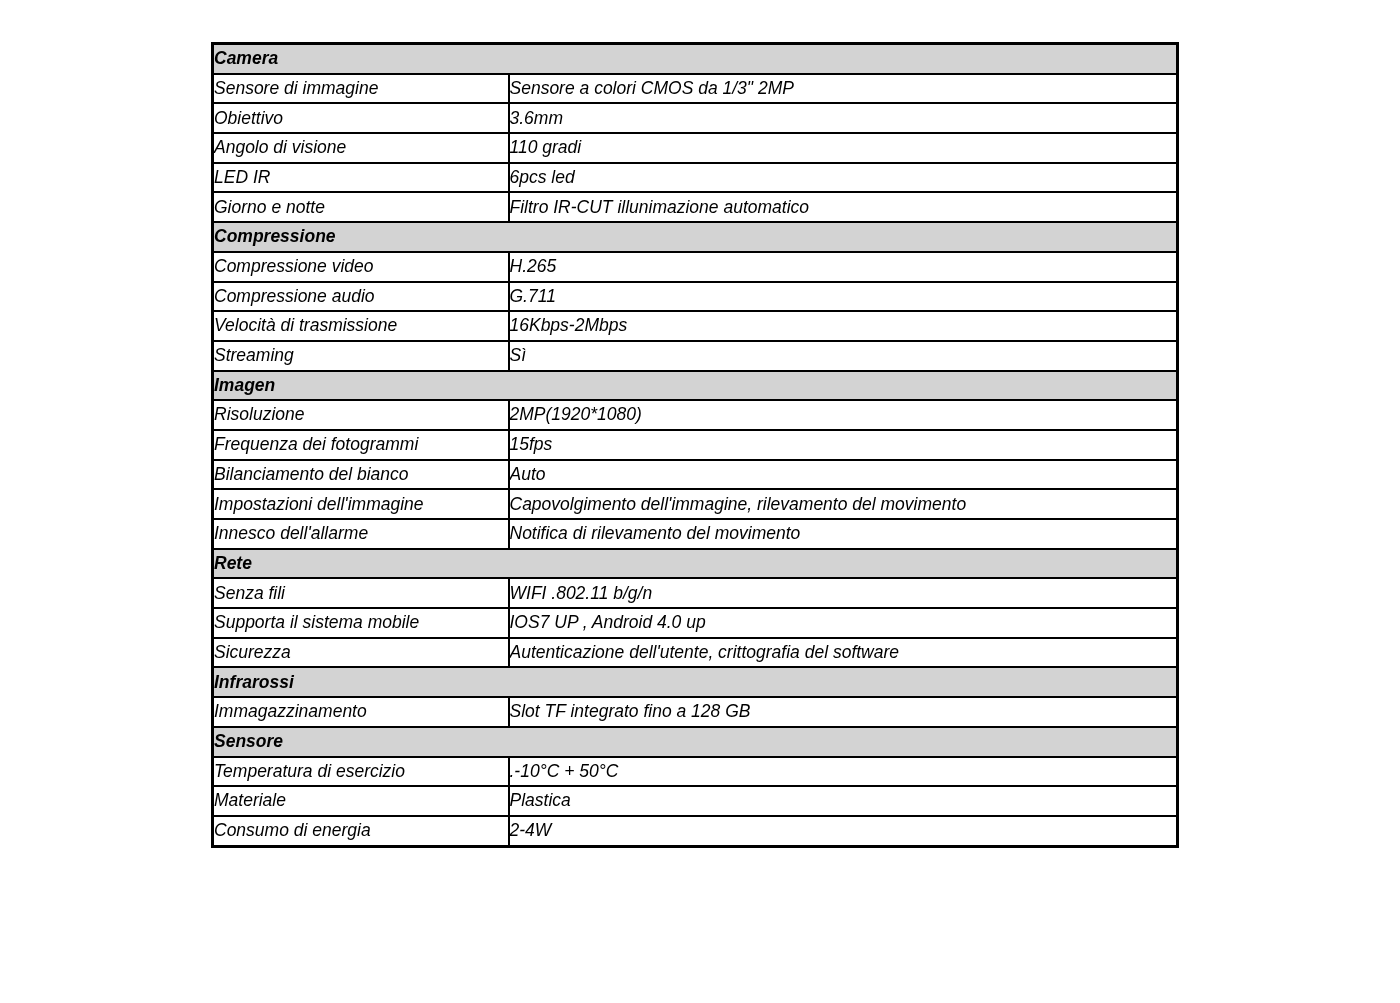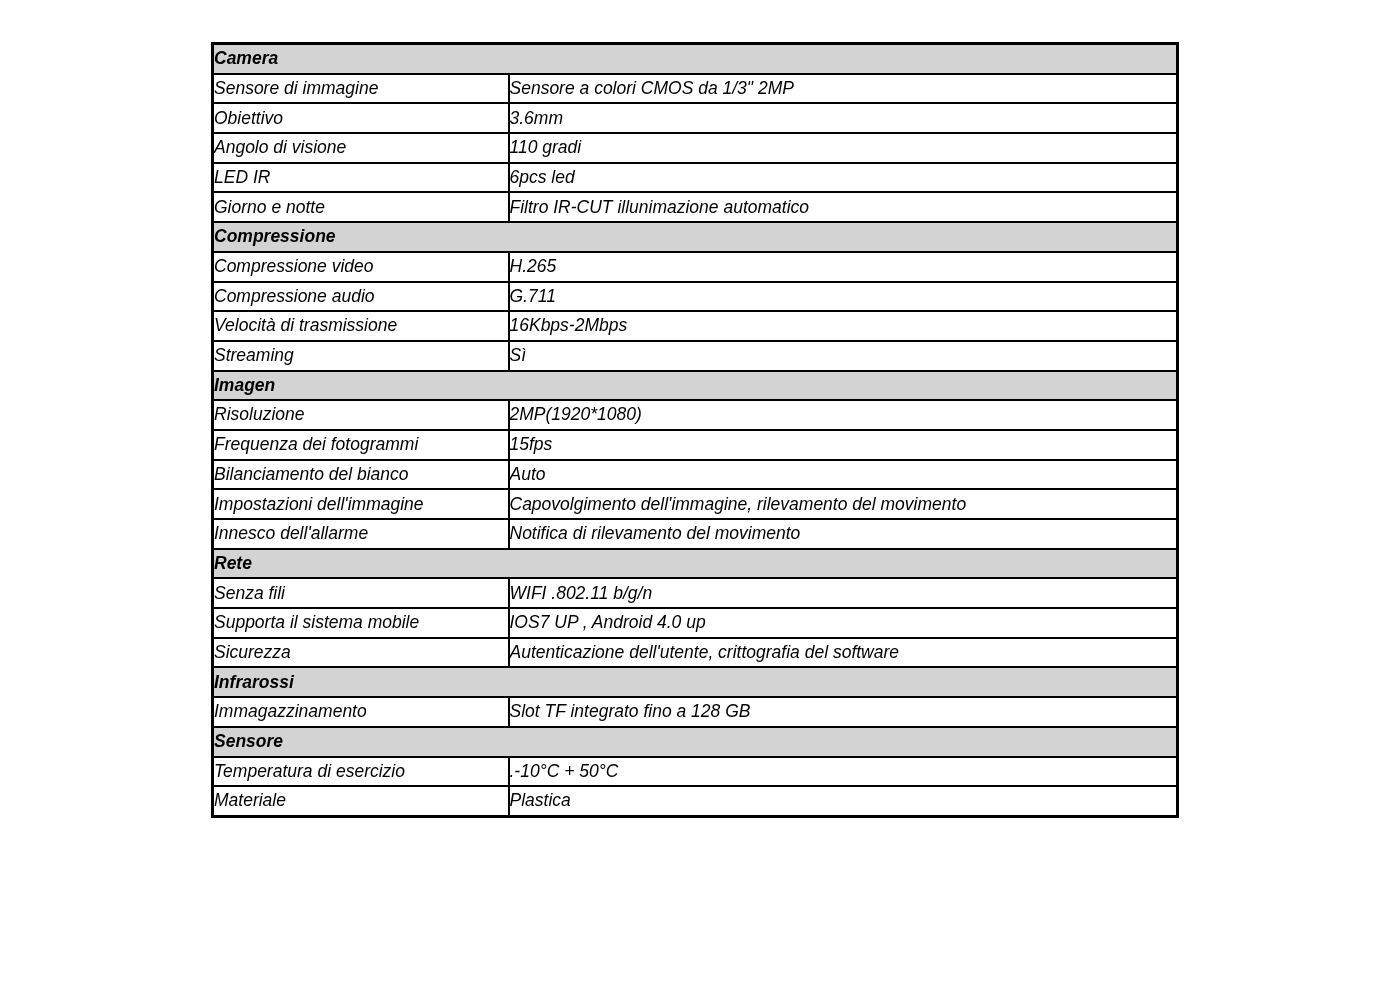--- a/index.html
+++ b/index.html
@@ -157,15 +157,19 @@
           <td colspan="2" class="section-cell">Sensore</td>
         </tr>
         <tr>
           <td class="label-cell">Temperatura di esercizio</td>
           <td class="value-cell">.-10°C + 50°C</td>
         </tr>
         <tr>
           <td class="label-cell">Materiale</td>
           <td class="value-cell">Plastica</td>
         </tr>
+        <tr>
+          <td class="label-cell">Consumo di energia</td>
+          <td class="value-cell">2-4W</td>
+        </tr>
       </tbody>
   </table>
 </div>
 
 </body></html>

